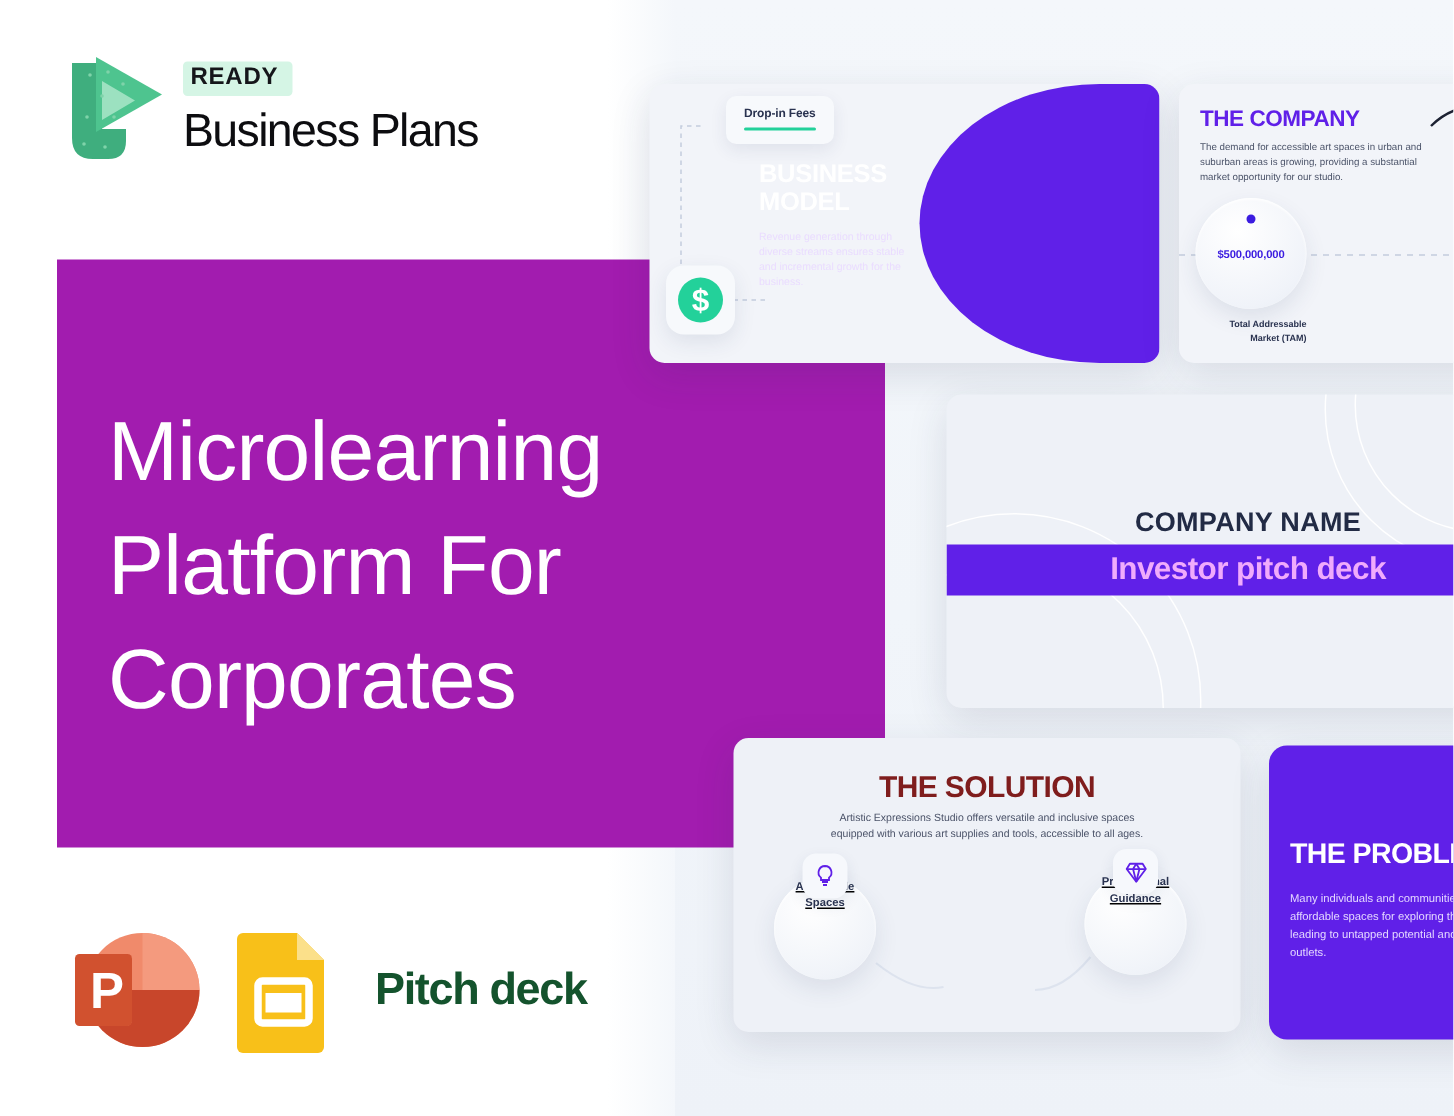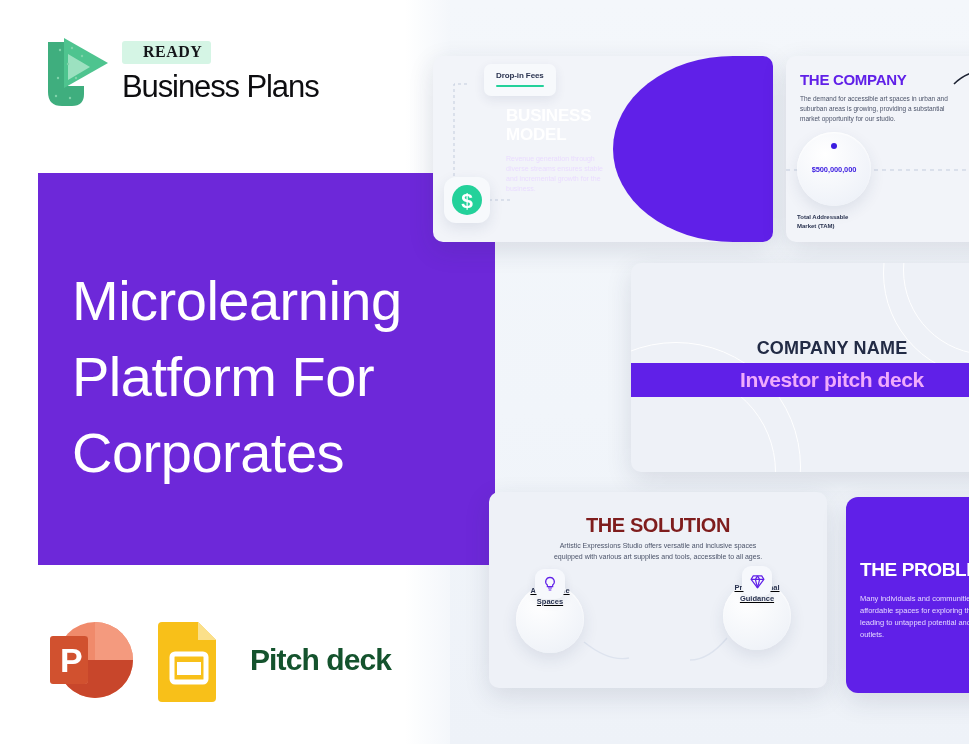--- a/index.html
+++ b/index.html
@@ -23,22 +23,22 @@
     background: linear-gradient(180deg,#f4f7fb 0%, #f1f5fa 55%, #eef2f8 100%);
   }
   .backdrop-fade {
     position:absolute; left:405px; top:0; width:45px; height:744px;
     background: linear-gradient(90deg, rgba(255,255,255,1) 0%, rgba(244,247,251,1) 100%);
   }
 
   
   .hero {
     position: absolute;
-    left: 38px; top: 173px; width: 457px; height: 392px;
-    background: #6d28d9;
+    left: 38px; top: 173px; width: 552px; height: 392px;
+    background: #a21caf;
   }
   .hero-title {
     position: absolute;
     left: 34px; top: 90px;
     width: 420px;
     color: #ffffff;
     font-size: 56px;
     line-height: 76px;
     font-weight: 400;
     letter-spacing: -0.5px;
@@ -51,24 +51,23 @@
     display: flex; align-items: center; gap: 12px;
   }
   .logo-mark { width: 72px; height: 78px; display:block; }
   .logo-text { display: flex; flex-direction: column; gap: 2px; }
   .ready-badge {
     align-self: flex-start;
     background: #d5f5e5;
     color: #15161a;
     font-size: 16px; font-weight: 700;
     letter-spacing: 0.5px;
-    padding: 3px 9px 4px 21px;
+    padding: 3px 9px 4px 5px;
     border-radius: 3px;
     line-height: 1;
-    font-family: Liberation Serif, serif;
   }
   .brand-name {
     font-size: 31px; font-weight: 400; color: #0d0d10;
     letter-spacing: -1.1px; line-height: 1.1;
     margin-top: 4px;
   }
 
   
   .formats {
     position: absolute; left: 38px; top: 612px;
@@ -138,21 +137,21 @@
   
   #slide-market { left: 786px; top: 56px; width: 250px; height: 186px; }
   .mk-title {
     position: absolute; left: 14px; top: 15px;
     color: #6020E8; font-size: 15px; font-weight: 700; letter-spacing: -0.3px;
   }
   .mk-body {
     position: absolute; left: 14px; top: 38px; width: 152px;
     color: #4b5369; font-size: 6.5px; line-height: 10px;
   }
-  .mk-col { position: absolute; top: 76px; width: 74px; text-align: left; }
+  .mk-col { position: absolute; top: 76px; width: 74px; text-align: right; }
   #mk-col-0 { left: 11px; }
   #mk-col-1 { left: 97px; }
   .mk-dial {
     position: relative; width: 74px; height: 74px; border-radius: 50%;
     background: radial-gradient(circle at 38% 30%, #ffffff 0%, #f0f3f9 72%, #e7ecf4 100%);
     box-shadow: 0 6px 15px rgba(40,55,95,0.10), inset 0 1px 2px #fff;
     display: flex; align-items: center; justify-content: center;
   }
   .mk-dot {
     position: absolute; top: 11px; left: 50%; transform: translateX(-50%);

